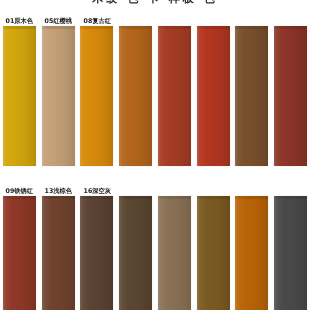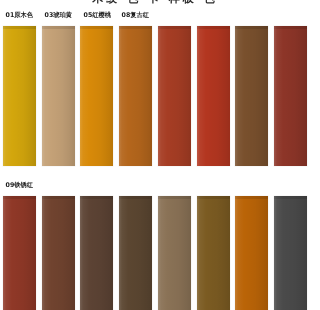--- a/index.html
+++ b/index.html
@@ -56,20 +56,21 @@
   .labels {
     position: relative;
     width: 310px;
     height: 15px;
     display: flex;
   }
   .label-cell {
     width: 38.75px;
     flex: 0 0 38.75px;
     display: flex;
+    align-items: flex-end;
     justify-content: center;
     box-sizing: border-box;
   }
   .label-text {
     font-size: 6.5px;
     font-weight: 700;
     color: #1c1c1c;
     line-height: 9px;
     white-space: nowrap;
     transform: scaleX(0.96);
@@ -130,23 +131,20 @@
   <div class="top-crop">
     <div class="top-crop-inner">木纹 色 卡 样板 色</div>
   </div>
 
   <div class="row row-1">
     <div class="labels">
       <div class="label-cell">
           <span class="label-text">01原木色</span>
         </div>
       <div class="label-cell">
-          <span class="label-text">03琥珀黄</span>
-        </div>
-      <div class="label-cell">
           <span class="label-text">05红樱桃</span>
         </div>
       <div class="label-cell">
           <span class="label-text">08复古红</span>
         </div>
     </div>
     <div class="swatches">
       <div class="swatch-cell">
           <div class="swatch" style="background-color: rgb(211, 166, 12);"></div>
         </div>
@@ -172,20 +170,26 @@
           <div class="swatch" style="background-color: rgb(141, 53, 40);"></div>
         </div>
     </div>
   </div>
 
   <div class="row row-2">
     <div class="labels">
       <div class="label-cell">
           <span class="label-text">09铁锈红</span>
         </div>
+      <div class="label-cell">
+          <span class="label-text">13浅棕色</span>
+        </div>
+      <div class="label-cell">
+          <span class="label-text">16深空灰</span>
+        </div>
     </div>
     <div class="swatches">
       <div class="swatch-cell">
           <div class="swatch" style="background-color: rgb(143, 56, 39);"></div>
         </div>
       <div class="swatch-cell">
           <div class="swatch" style="background-color: rgb(112, 67, 47);"></div>
         </div>
       <div class="swatch-cell">
           <div class="swatch" style="background-color: rgb(92, 67, 52);"></div>

